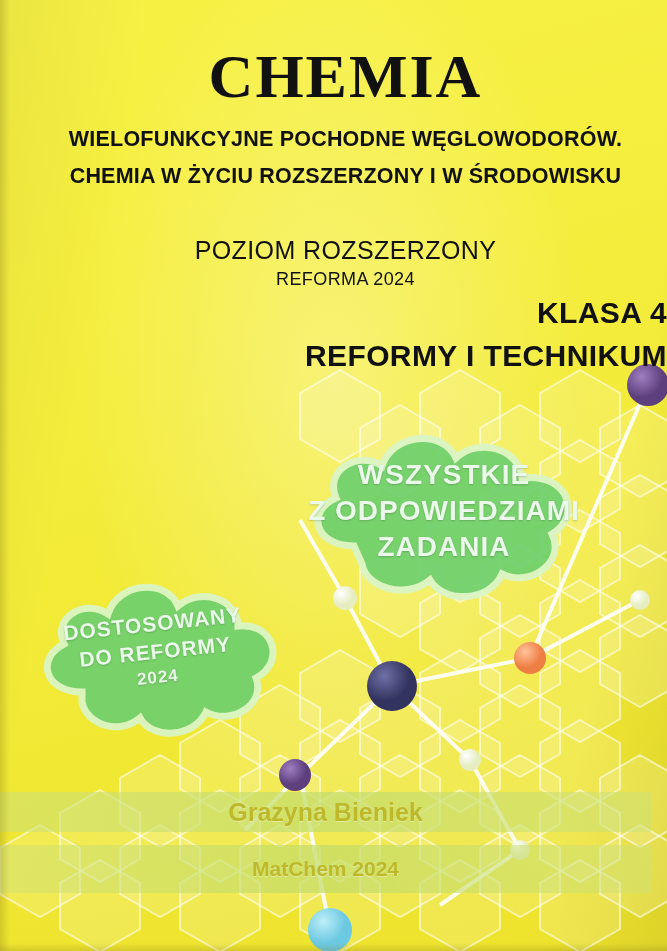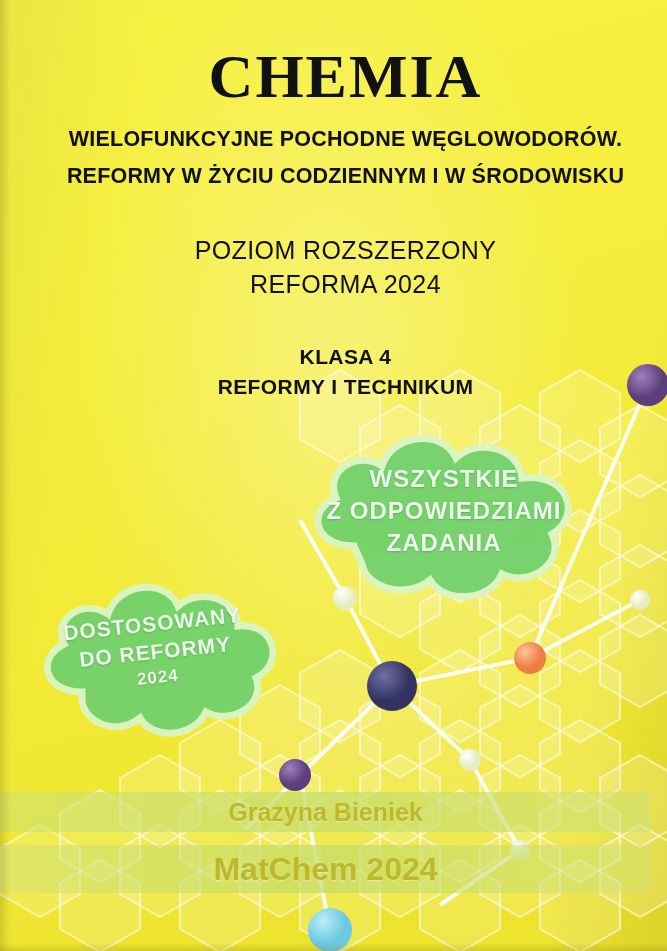--- a/index.html
+++ b/index.html
@@ -77,27 +77,27 @@
     text-align: center;
   }
   .subtitle2 { margin-top: 8px; }
   .level {
     margin-top: 42px;
     font-size: 25px;
     font-weight: normal;
     line-height: 1.38;
     letter-spacing: 0.4px;
   }
-  .level .l2 { font-size: 25px; }
+  .level .l2 { font-size: 18px; }
   .grade {
-    margin-top: 40px;
-    font-size: 21px;
+    font-size: 30px;
     font-weight: bold;
     line-height: 1.42;
     letter-spacing: 0.4px;
+    text-align: right;
   }
 
   
   .cloud {
     position: absolute;
     z-index: 15;
     color: #eaf9ea;
     text-align: center;
     font-weight: bold;
     text-shadow: 0 1px 2px rgba(0,0,0,0.18);
@@ -111,21 +111,21 @@
     align-items: center;
     justify-content: center;
     gap: 4px;
   }
   .cloud-big {
     left: 284px;
     top: 416px;
     width: 320px;
     height: 190px;
   }
-  .cloud-big .cloud-text { font-size: 24px; letter-spacing: 1px; }
+  .cloud-big .cloud-text { font-size: 28px; letter-spacing: 1px; }
   .cloud-small {
     left: 20px;
     top: 556px;
     width: 270px;
     height: 188px;
   }
   .cloud-small .cloud-text {
     font-size: 21px;
     letter-spacing: 1px;
     transform: rotate(-6deg);
@@ -147,21 +147,21 @@
     top: 792px;
     height: 40px;
     line-height: 40px;
     font-size: 25px;
     background: linear-gradient(90deg, rgba(205,225,120,0.55), rgba(196,221,108,0.75), rgba(205,225,120,0.55));
   }
   .band-publisher {
     top: 845px;
     height: 48px;
     line-height: 48px;
-    font-size: 32px;
+    font-size: 21px;
     background: linear-gradient(90deg, rgba(205,225,120,0.45), rgba(193,219,104,0.7), rgba(205,225,120,0.45));
   }
 </style>
 </head>
 <body>
 
 <div class="cover">
 
   <svg class="art" viewBox="0 0 667 951" preserveAspectRatio="none" aria-hidden="true">
     <defs>
@@ -263,21 +263,21 @@
     <circle cx="345" cy="598" r="12" fill="url(#gWhite)"></circle>
     <circle cx="470" cy="760" r="11" fill="url(#gWhite)"></circle>
     <circle cx="640" cy="600" r="10" fill="url(#gWhite)"></circle>
     <circle cx="330" cy="930" r="22" fill="url(#gCyan)"></circle>
     <circle cx="520" cy="850" r="10" fill="url(#gWhite)"></circle>
   </svg>
 
   <div class="textblock">
     <h1 class="maintitle">CHEMIA</h1>
     <div class="subtitle1">WIELOFUNKCYJNE POCHODNE WĘGLOWODORÓW.</div>
-    <div class="subtitle2">REFORMY W ŻYCIU CODZIENNYM I W ŚRODOWISKU</div>
+    <div class="subtitle2">CHEMIA W ŻYCIU ROZSZERZONY I W ŚRODOWISKU</div>
     <div class="level">
       <div class="l1">POZIOM ROZSZERZONY</div>
       <div class="l2">REFORMA 2024</div>
     </div>
     <div class="grade">
       <div>KLASA 4</div>
       <div>REFORMY I TECHNIKUM</div>
     </div>
   </div>
 

